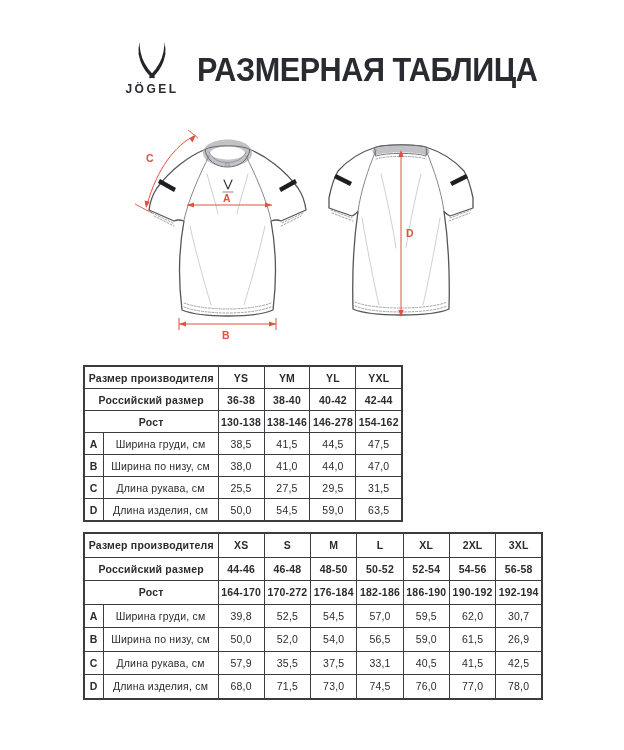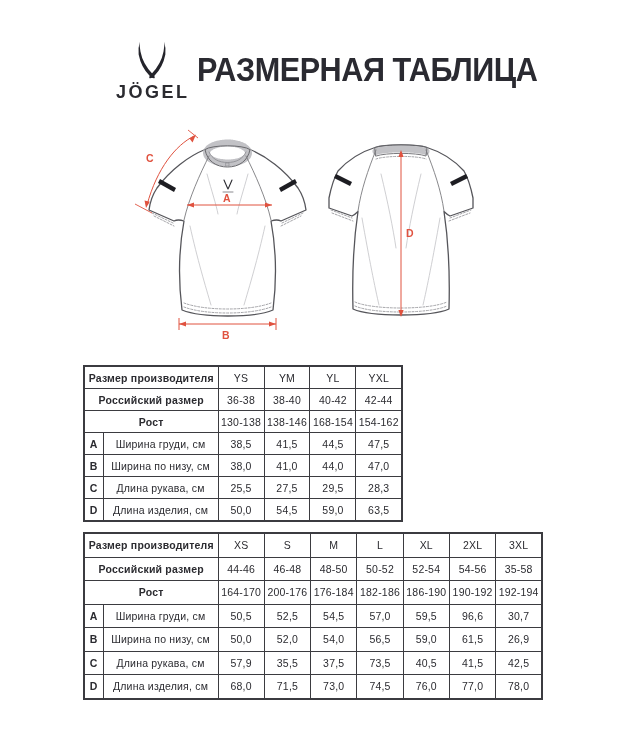--- a/index.html
+++ b/index.html
@@ -2,41 +2,41 @@
 <html><head>
 <meta charset="utf-8">
 <style>
   html,body{margin:0;padding:0;background:#fff;}
   .page{position:relative;width:624px;height:750px;background:#fff;overflow:hidden;
         font-family:"Liberation Sans","DejaVu Sans",sans-serif;color:#2b2b30;}
 
   
   .logo-block{position:absolute;left:116px;top:40px;width:72px;height:66px;text-align:center;}
   .logo-mark{display:block;margin:0 auto;}
-  .brand-text{display:block;margin-top:2px;font-size:18px;font-weight:bold;
+  .brand-text{display:block;margin-top:2px;font-size:12px;font-weight:bold;
               letter-spacing:2.5px;color:#2b2b30;white-space:nowrap;}
   .page-title{position:absolute;left:197px;top:50px;font-size:34px;font-weight:bold;
               color:#2a2a31;letter-spacing:-0.5px;white-space:nowrap;
               transform:scaleX(0.9);transform-origin:left center;}
 
   
   .diagram{position:absolute;left:110px;top:118px;width:400px;height:235px;}
 
   
   table.size-table{position:absolute;border-collapse:collapse;table-layout:fixed;
                    border:2px solid #3b3b40;background:#fff;}
   table.t1{left:83px;top:365px;width:320px;}
   table.t2{left:83px;top:532px;width:460px;}
   table.size-table td{border:1px solid #3b3b40;font-size:10.5px;color:#2b2b30;
                       text-align:center;vertical-align:middle;padding:0;overflow:hidden;
                       letter-spacing:0.2px;}
   table.t1 td{height:21px;}
   table.t2 td{height:22.5px;}
   td.hl{font-weight:bold;}
-  td.hv{font-weight:normal;}
+  td.hv{font-weight:bold;}
   td.lt{font-weight:bold;font-size:11px;}
   td.ml{text-align:left;padding-left:10px;margin-left:32px;}
   col.c-letter{width:19px;}
   col.c-label{width:115px;}
 </style>
 </head>
 <body>
 
 <div class="page">
 
@@ -177,21 +177,21 @@
           <td class="hl" colspan="2">Российский размер</td>
           <td class="hv">36-38</td>
           <td class="hv">38-40</td>
           <td class="hv">40-42</td>
           <td class="hv">42-44</td>
         </tr>
         <tr>
           <td class="hl" colspan="2">Рост</td>
           <td class="hv">130-138</td>
           <td class="hv">138-146</td>
-          <td class="hv">168-154</td>
+          <td class="hv">146-278</td>
           <td class="hv">154-162</td>
         </tr>
         <tr>
           <td class="lt">A</td>
           <td class="ml">Ширина груди, см</td>
           <td class="mv">38,5</td>
           <td class="mv">41,5</td>
           <td class="mv">44,5</td>
           <td class="mv">47,5</td>
         </tr>
@@ -202,21 +202,21 @@
           <td class="mv">41,0</td>
           <td class="mv">44,0</td>
           <td class="mv">47,0</td>
         </tr>
         <tr>
           <td class="lt">C</td>
           <td class="ml">Длина рукава, см</td>
           <td class="mv">25,5</td>
           <td class="mv">27,5</td>
           <td class="mv">29,5</td>
-          <td class="mv">28,3</td>
+          <td class="mv">31,5</td>
         </tr>
         <tr>
           <td class="lt">D</td>
           <td class="ml">Длина изделия, см</td>
           <td class="mv">50,0</td>
           <td class="mv">54,5</td>
           <td class="mv">59,0</td>
           <td class="mv">63,5</td>
         </tr>
       </tbody>
@@ -246,61 +246,61 @@
           <td class="hv">3XL</td>
         </tr>
         <tr>
           <td class="hl" colspan="2">Российский размер</td>
           <td class="hv">44-46</td>
           <td class="hv">46-48</td>
           <td class="hv">48-50</td>
           <td class="hv">50-52</td>
           <td class="hv">52-54</td>
           <td class="hv">54-56</td>
-          <td class="hv">35-58</td>
+          <td class="hv">56-58</td>
         </tr>
         <tr>
           <td class="hl" colspan="2">Рост</td>
           <td class="hv">164-170</td>
-          <td class="hv">200-176</td>
+          <td class="hv">170-272</td>
           <td class="hv">176-184</td>
           <td class="hv">182-186</td>
           <td class="hv">186-190</td>
           <td class="hv">190-192</td>
           <td class="hv">192-194</td>
         </tr>
         <tr>
           <td class="lt">A</td>
           <td class="ml">Ширина груди, см</td>
-          <td class="mv">50,5</td>
+          <td class="mv">39,8</td>
           <td class="mv">52,5</td>
           <td class="mv">54,5</td>
           <td class="mv">57,0</td>
           <td class="mv">59,5</td>
-          <td class="mv">96,6</td>
+          <td class="mv">62,0</td>
           <td class="mv">30,7</td>
         </tr>
         <tr>
           <td class="lt">B</td>
           <td class="ml">Ширина по низу, см</td>
           <td class="mv">50,0</td>
           <td class="mv">52,0</td>
           <td class="mv">54,0</td>
           <td class="mv">56,5</td>
           <td class="mv">59,0</td>
           <td class="mv">61,5</td>
           <td class="mv">26,9</td>
         </tr>
         <tr>
           <td class="lt">C</td>
           <td class="ml">Длина рукава, см</td>
           <td class="mv">57,9</td>
           <td class="mv">35,5</td>
           <td class="mv">37,5</td>
-          <td class="mv">73,5</td>
+          <td class="mv">33,1</td>
           <td class="mv">40,5</td>
           <td class="mv">41,5</td>
           <td class="mv">42,5</td>
         </tr>
         <tr>
           <td class="lt">D</td>
           <td class="ml">Длина изделия, см</td>
           <td class="mv">68,0</td>
           <td class="mv">71,5</td>
           <td class="mv">73,0</td>

